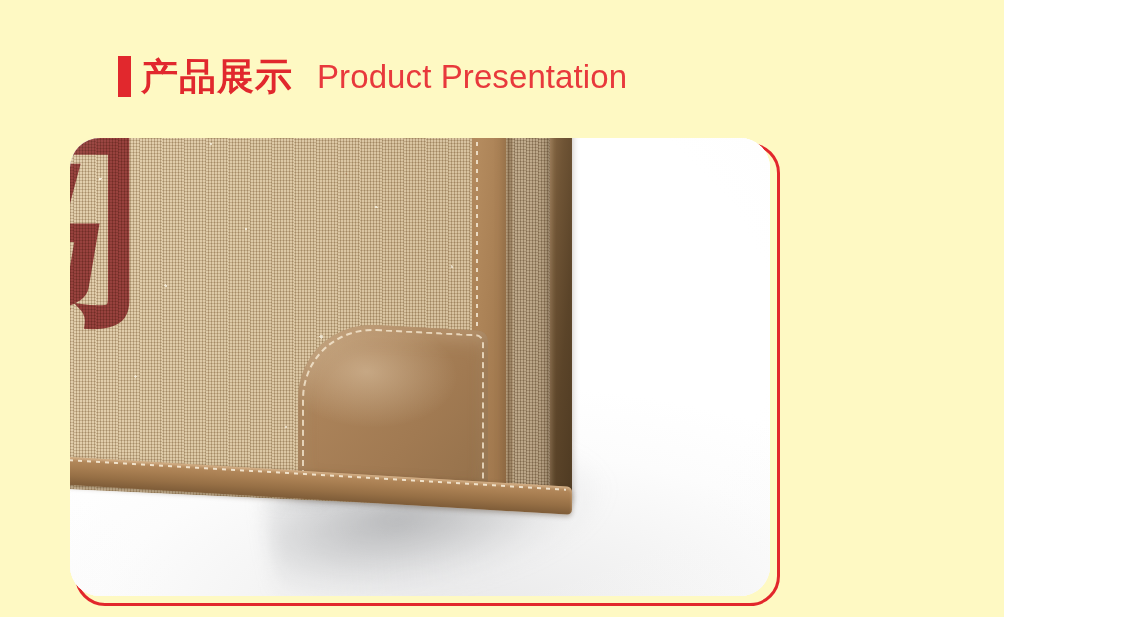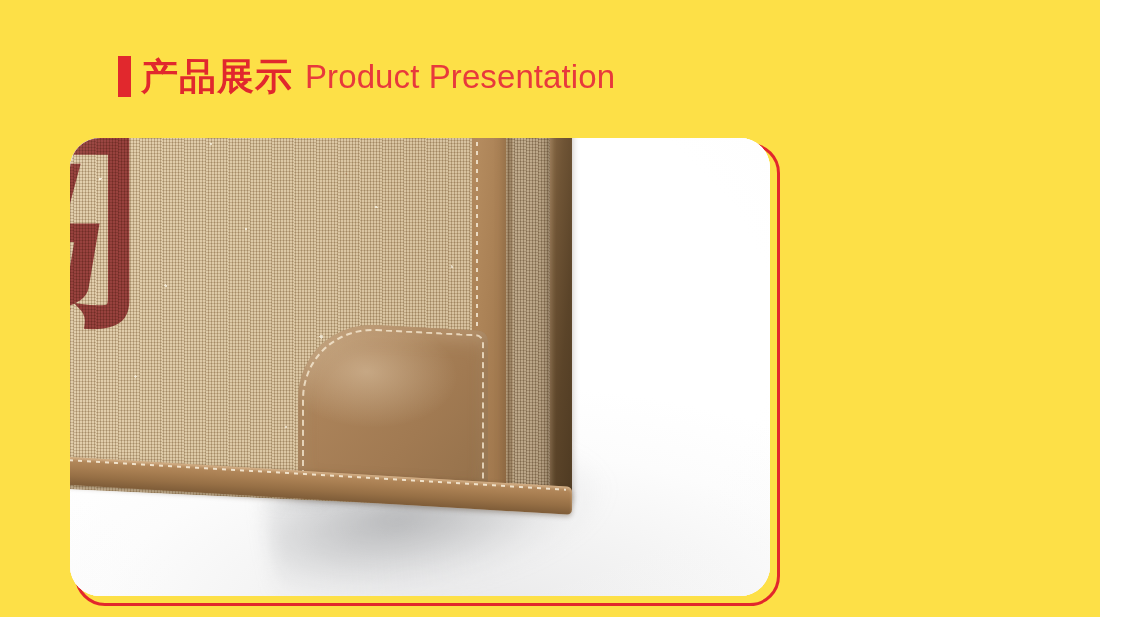--- a/index.html
+++ b/index.html
@@ -8,23 +8,23 @@
   html, body {
     width: 1140px;
     height: 617px;
     background: #ffffff;
     font-family: "Liberation Sans", "DejaVu Sans", sans-serif;
     overflow: hidden;
   }
 
   #page {
     position: relative;
-    width: 1100px;
+    width: 1004px;
     height: 617px;
-    background: #fde047;
+    background: #fef9c3;
   }
 
   
   .section-heading {
     position: absolute;
     left: 118px;
     top: 50px;
     display: flex;
     align-items: center;
     height: 52px;
@@ -48,21 +48,21 @@
     font-family: "DejaVu Sans", "Liberation Sans", sans-serif;
   }
 
   .heading-en {
     font-size: 33px;
     font-weight: 400;
     color: #e8393c;
     letter-spacing: 0.1px;
     line-height: 1;
     white-space: nowrap;
-    margin-left: 12px;
+    margin-left: 24px;
     font-family: "Liberation Sans", "DejaVu Sans", sans-serif;
   }
 
   
   .photo-block {
     position: absolute;
     left: 70px;
     top: 138px;
     width: 710px;
     height: 468px;

